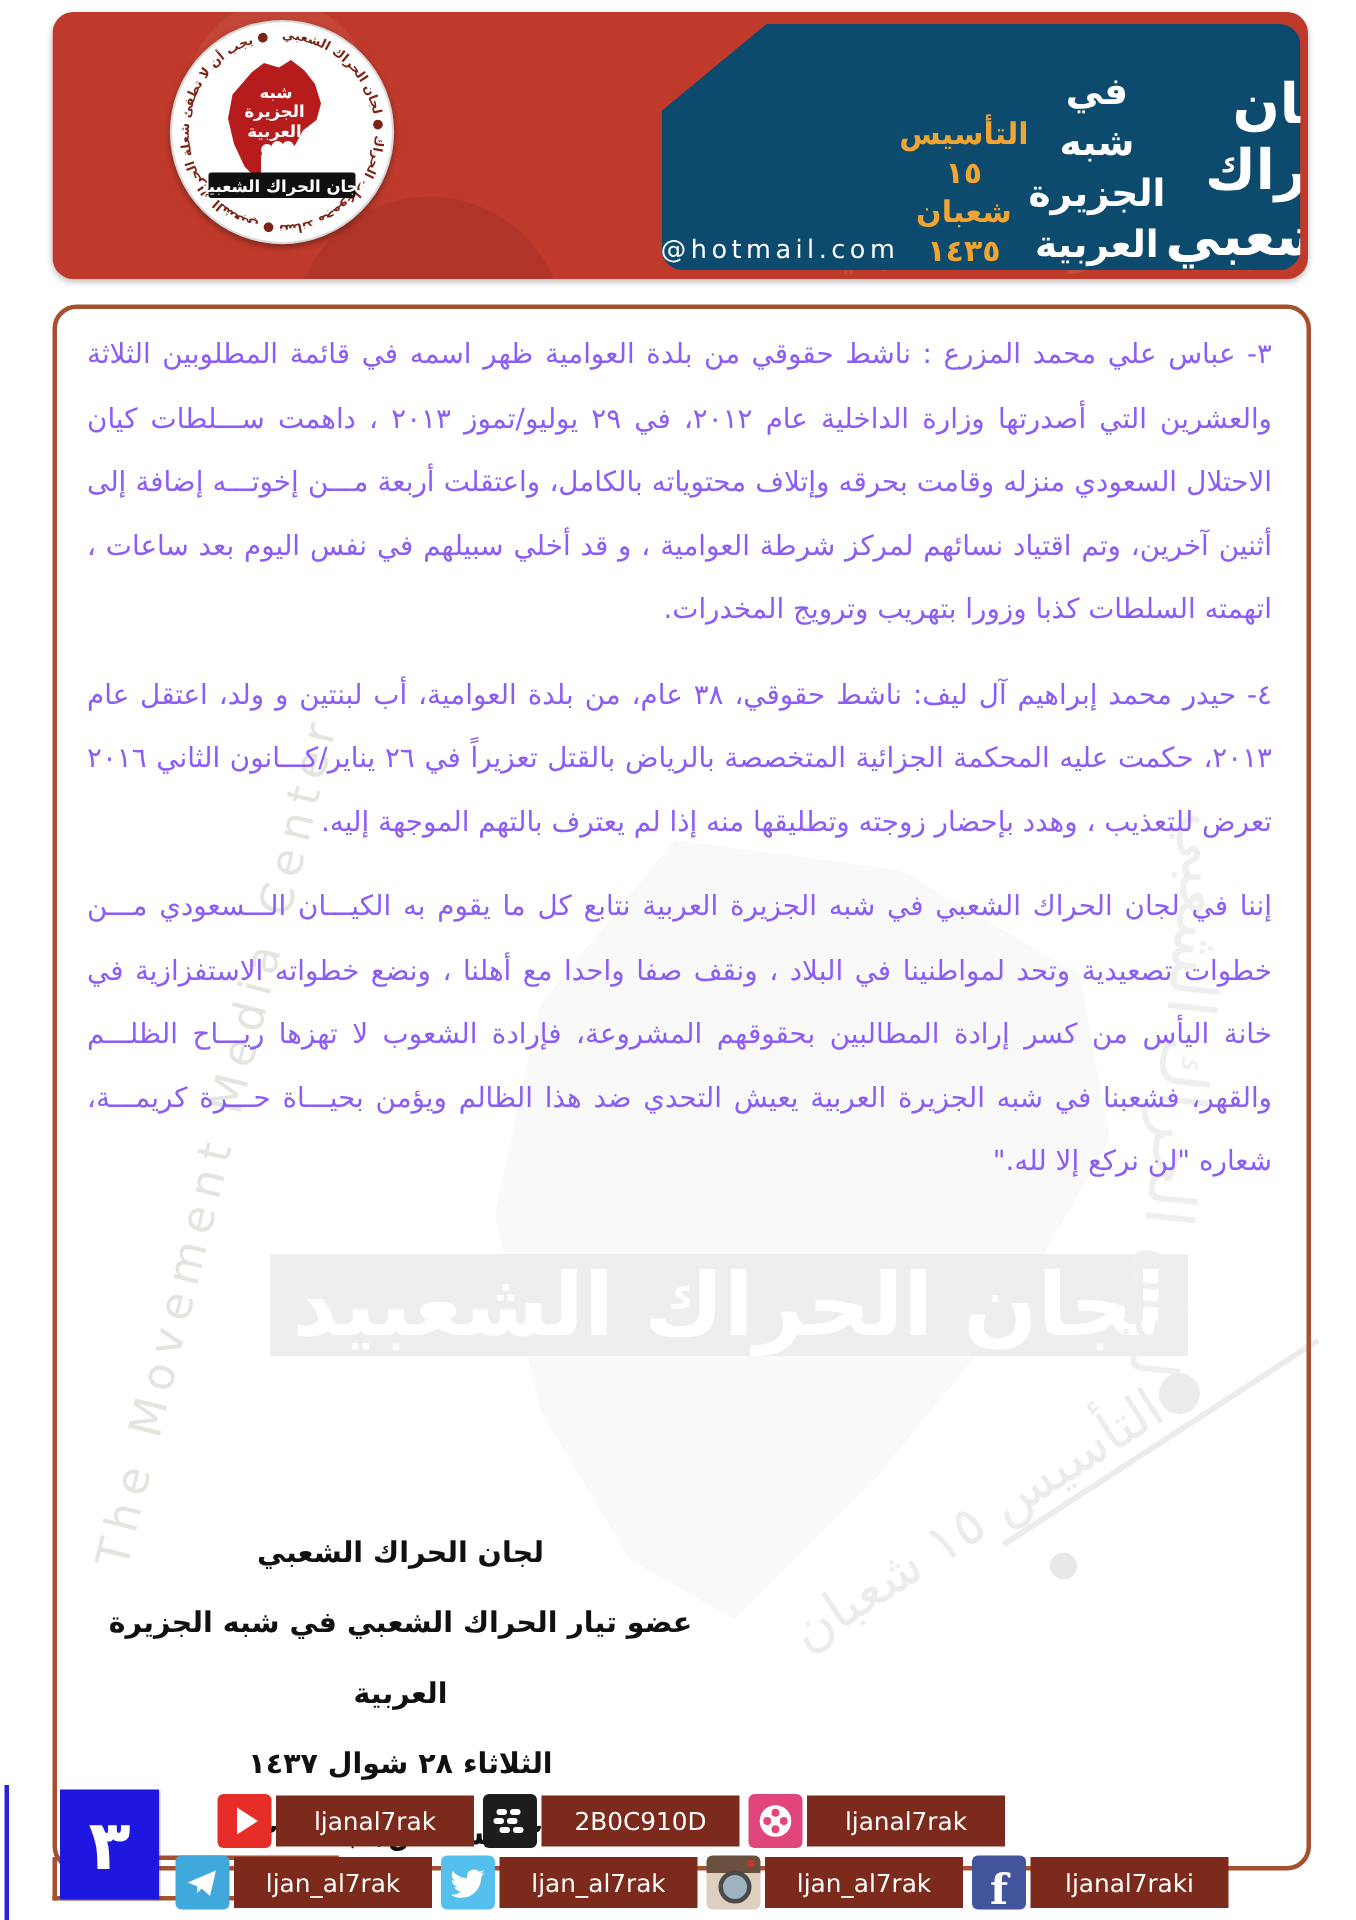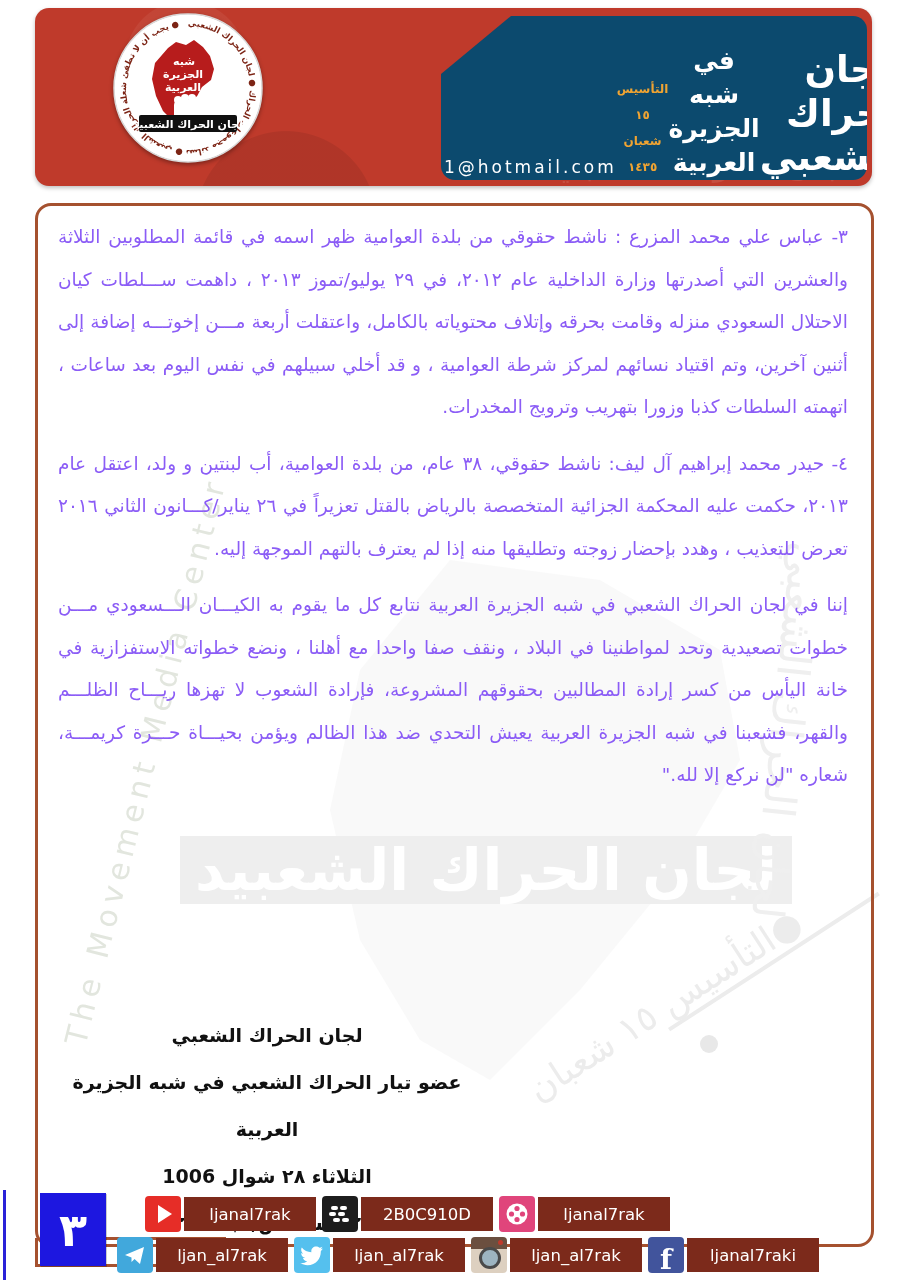--- a/index.html
+++ b/index.html
@@ -13,21 +13,21 @@
           background-image:radial-gradient(circle at 18% 30%, rgba(255,255,255,.06) 0 60px, rgba(0,0,0,0) 61px),
                            radial-gradient(circle at 30% 120%, rgba(0,0,0,.08) 0 90px, rgba(0,0,0,0) 91px);}
   .header-ghost{left:60px;top:140px;width:760px;color:rgba(255,255,255,.10);font-size:30px;
                 font-weight:bold;direction:rtl;white-space:nowrap;overflow:hidden;}
   .panel{left:441px;top:16px;width:426px;height:164px;background:#0c4a6e;border-radius:14px;
          clip-path:polygon(70px 0%,100% 0%,100% 100%,0% 100%,0% 58px);
          display:flex;align-items:flex-end;justify-content:center;
          direction:rtl;text-align:center;color:#ffffff;}
   .panel .t1{font-size:37px;font-weight:bold;line-height:44px;}
   .panel .t2{font-size:25px;font-weight:bold;line-height:34px;}
-  .panel .t3{font-size:12px;color:#f0a432;font-weight:bold;line-height:26px;}
+  .panel .t3{font-size:20px;color:#f0a432;font-weight:bold;line-height:26px;}
   .panel .t4{font-size:17px;letter-spacing:3px;direction:ltr;line-height:26px;}
 
   .logo{left:112px;top:12px;width:152px;height:152px;}
   .logo svg{filter:drop-shadow(0 2px 2px rgba(0,0,0,.35));}
 
   
   .wm{color:#ededed;pointer-events:none;}
   .wm-banner{left:180px;top:836px;width:612px;height:68px;background:#eeeeee;
              display:flex;align-items:center;justify-content:center;}
   .wm-banner span{color:#ffffff;font-size:58px;font-weight:bold;direction:rtl;white-space:nowrap;}
@@ -142,21 +142,21 @@
 
 <div class="abs bodytext">
   <p>٣- عباس علي محمد المزرع : ناشط حقوقي من بلدة العوامية ظهر اسمه في قائمة المطلوبين الثلاثة والعشرين التي أصدرتها وزارة الداخلية عام ٢٠١٢، في ٢٩ يوليو/تموز ٢٠١٣ ، داهمت ســـلطات كيان الاحتلال السعودي منزله وقامت بحرقه وإتلاف محتوياته بالكامل، واعتقلت أربعة مـــن إخوتـــه إضافة إلى أثنين آخرين، وتم اقتياد نسائهم لمركز شرطة العوامية ،  و قد أخلي سبيلهم في نفس اليوم بعد ساعات ، اتهمته السلطات كذبا وزورا بتهريب وترويج المخدرات.</p>
   <p>٤- حيدر محمد إبراهيم آل ليف: ناشط حقوقي،  ٣٨ عام، من بلدة العوامية، أب لبنتين و ولد، اعتقل عام ٢٠١٣، حكمت عليه المحكمة الجزائية المتخصصة بالرياض بالقتل تعزيراً في ٢٦ يناير/كـــانون الثاني ٢٠١٦ تعرض للتعذيب ، وهدد بإحضار زوجته وتطليقها منه إذا لم يعترف بالتهم الموجهة إليه.</p>
   <p>إننا في لجان الحراك الشعبي في شبه الجزيرة العربية نتابع كل ما يقوم به الكيـــان الـــسعودي مـــن خطوات تصعيدية وتحد لمواطنينا في البلاد ، ونقف صفا واحدا مع أهلنا ، ونضع خطواته الاستفزازية في خانة اليأس من كسر إرادة المطالبين بحقوقهم المشروعة، فإرادة الشعوب لا تهزها ريـــاح الظلـــم والقهر، فشعبنا في شبه الجزيرة العربية يعيش التحدي ضد هذا الظالم ويؤمن بحيـــاة حـــرة كريمـــة، شعاره "لن نركع إلا لله."</p>
 </div>
 
 <div class="abs signature">
   <div>لجان الحراك الشعبي</div>
   <div>عضو تيار الحراك الشعبي في شبه الجزيرة العربية</div>
-  <div>الثلاثاء  ٢٨ شوال 1006</div>
+  <div>الثلاثاء  ٢٨ شوال ١٤٣٧</div>
   <div>٢ أغسطس/آب ٢٠١٦</div>
 </div>
 
 <div class="abs blueline"></div>
 <div class="abs redline-mid"></div>
 <div class="abs redline-left"></div>
 <div class="abs redline-under"></div>
 
 <div class="abs pagenum">٣</div>
 

